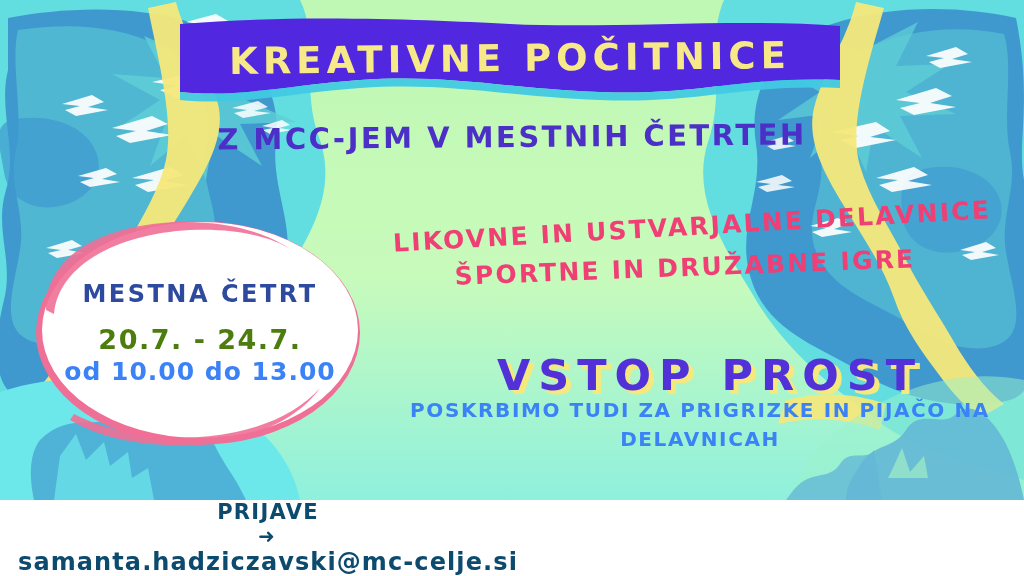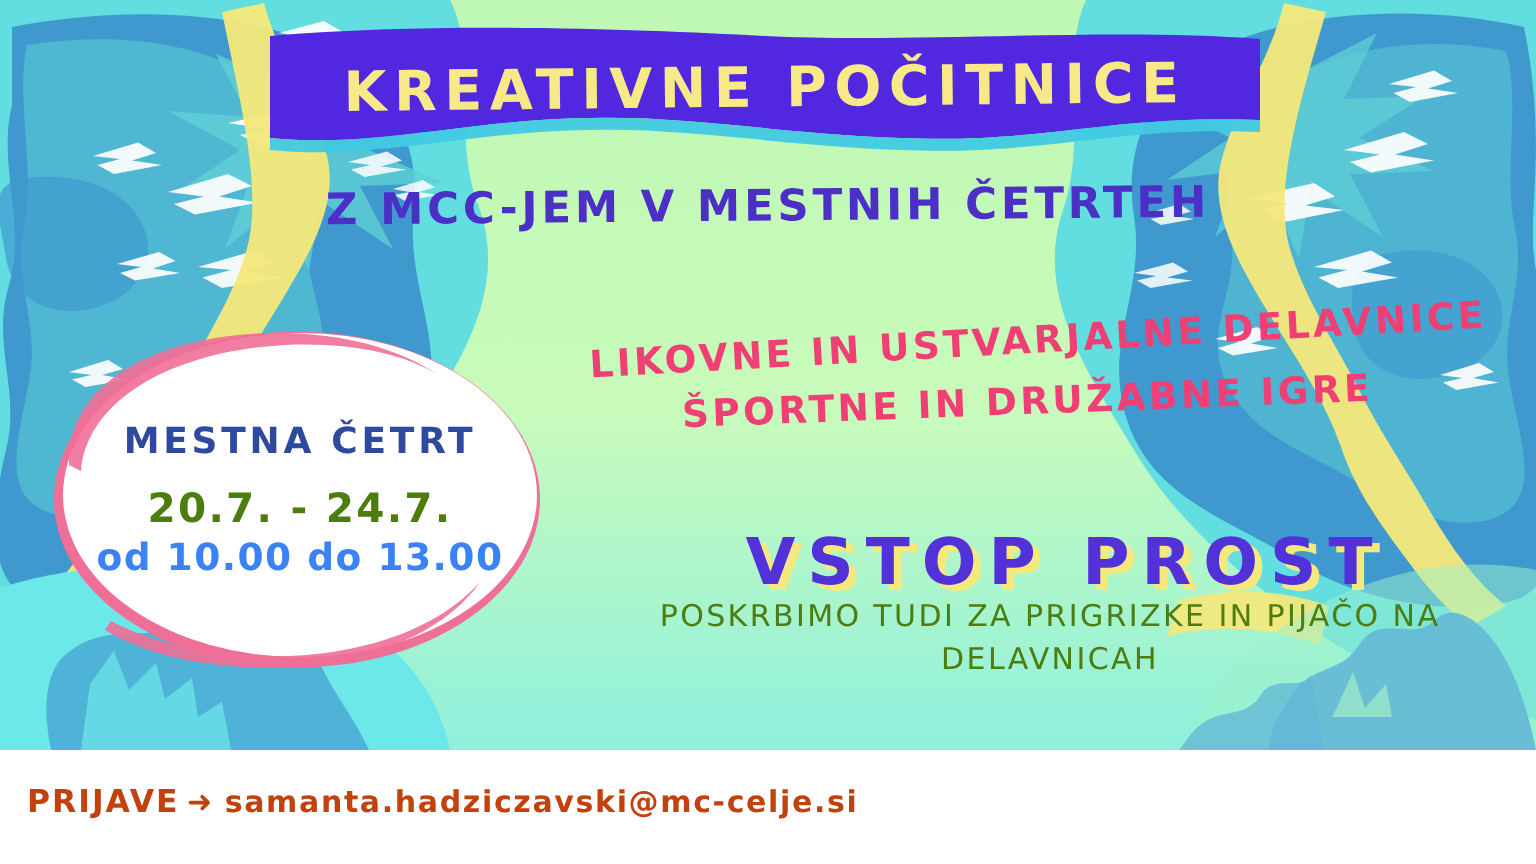--- a/index.html
+++ b/index.html
@@ -71,36 +71,36 @@
   .vstop{
     position:absolute;left:0;top:0;width:580px;text-align:center;
     font-weight:bold;font-size:43px;letter-spacing:8px;text-transform:uppercase;
   }
   .vstop.shadow{color:#f5e97e;transform:translate(5px,4px);}
   .vstop.main{color:#5331d8;}
 
   
   .info{
     position:absolute;left:400px;top:396px;width:600px;text-align:center;
-    color:#4d7c0f;font-weight:normal;font-size:20px;letter-spacing:1.6px;
+    color:#3b82f6;font-weight:bold;font-size:20px;letter-spacing:1.6px;
     text-transform:uppercase;line-height:1.45;
   }
 
   
   .footer{
     position:absolute;left:0;top:500px;width:1024px;height:76px;background:#ffffff;
     display:flex;align-items:center;
   }
   .contact{
     position:absolute;left:18px;top:0;height:68px;display:flex;align-items:center;
-    color:#c2410c;font-weight:bold;font-size:21px;letter-spacing:1.3px;
-    text-transform:uppercase;white-space:nowrap;
+    color:#0c4a6e;font-weight:bold;font-size:21px;letter-spacing:1.3px;
+    text-transform:uppercase;white-space:nowrap;flex-direction:column;
   }
   .contact .arrow{font-size:20px;margin:0 7px 0 5px;font-weight:bold;}
-  .contact .mail{text-transform:none;font-size:20px;letter-spacing:1.1px;}
+  .contact .mail{text-transform:none;font-size:24px;letter-spacing:1.1px;}
 </style>
 </head>
 <body>
 
 <div id="poster">
 
   <div class="art">
     <svg class="artsvg" viewBox="0 0 1024 500" preserveAspectRatio="none">
       <defs>
         <linearGradient id="bgGrad" x1="0" y1="0" x2="0" y2="1">

